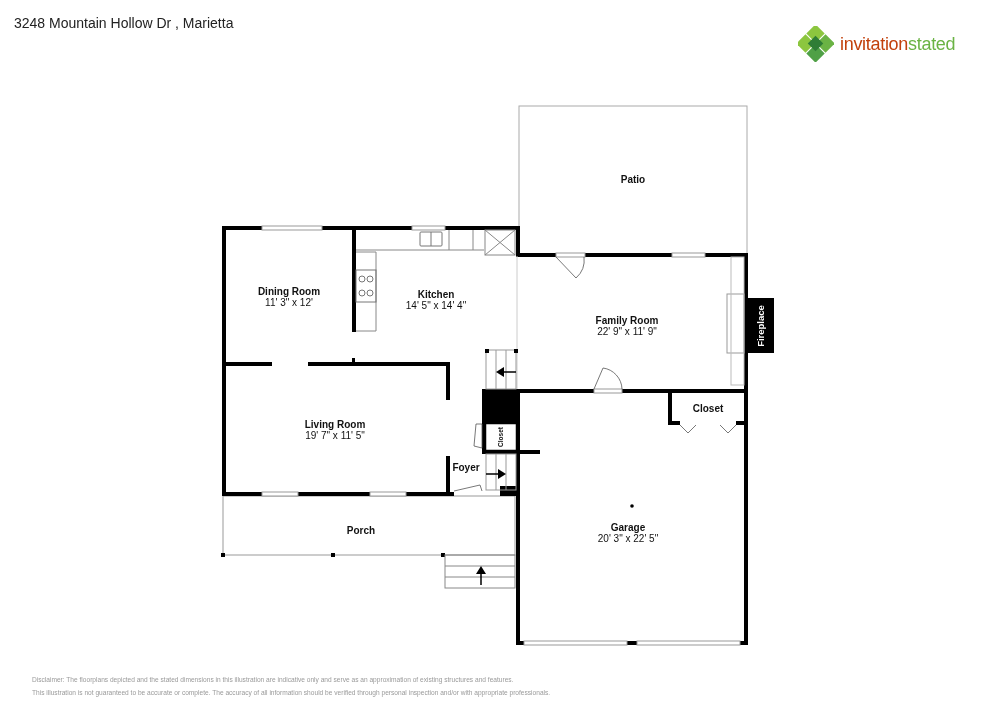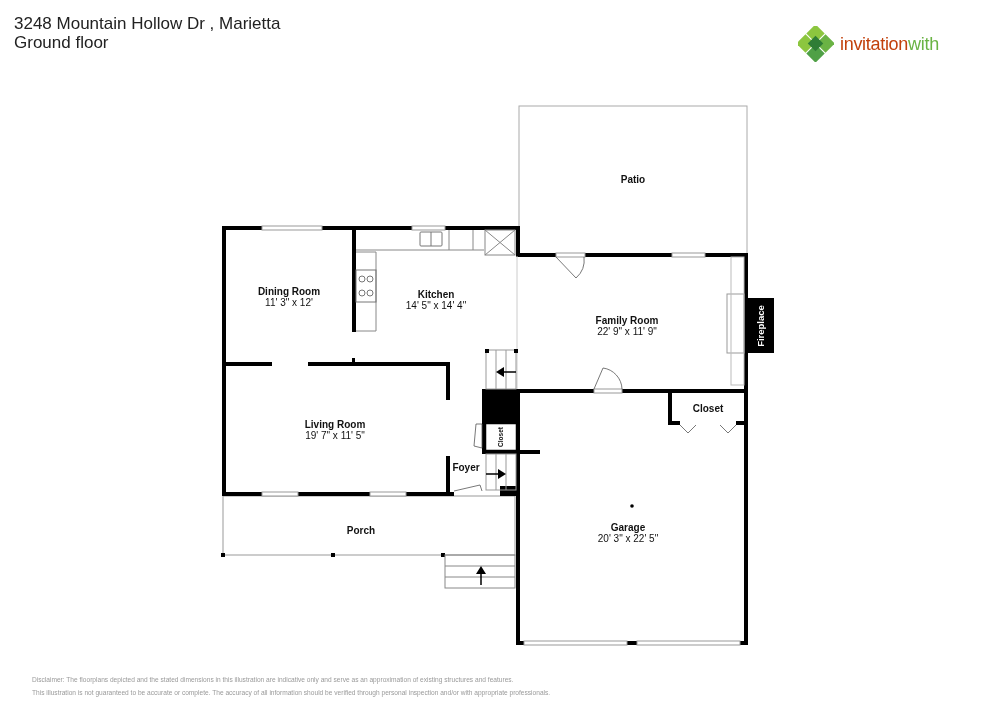--- a/index.html
+++ b/index.html
@@ -1,43 +1,42 @@
 <!DOCTYPE html>
 <html><head>
 <meta charset="utf-8">
 <style>
   html, body { margin: 0; padding: 0; background: #ffffff; }
   body { width: 1000px; height: 707px; position: relative; overflow: hidden; font-family: "Liberation Sans", sans-serif; color: #1a1a1a; }
-  .header { position: absolute; left: 14px; top: 14px; font-size: 17px; line-height: 19px; color: #222; }
+  .header { position: absolute; left: 14px; top: 14px; font-size: 14px; line-height: 19px; color: #222; }
   .logo { position: absolute; left: 798px; top: 26px; display: flex; align-items: center; }
   .logo-text { font-size: 18px; font-weight: normal; letter-spacing: -0.3px; margin-left: 6px; }
   .logo-text .a { color: #c2410c; }
   .logo-text .b { color: #6ab344; }
   .disclaimer { position: absolute; left: 32px; top: 673px; font-size: 6.6px; line-height: 13px; color: #9a9a9a; }
   svg.plan { position: absolute; left: 0; top: 0; }
   .lbl { font-family: "Liberation Sans", sans-serif; font-size: 10px; fill: #111; text-anchor: middle; }
   .lbl-b { font-weight: bold; }
 </style>
 </head>
 <body>
 
 <div class="header">
   <div>3248 Mountain Hollow Dr , Marietta</div>
-  <div>Ground floor</div>
 </div>
 
 <div class="logo">
   <svg width="36" height="36" viewBox="0 0 36 36">
     <rect x="11" y="1" width="13" height="13" transform="rotate(45 17.5 7.5)" fill="#8cc63f"></rect>
     <rect x="1" y="11" width="13" height="13" transform="rotate(45 7.5 17.5)" fill="#8cc63f"></rect>
     <rect x="21" y="11" width="13" height="13" transform="rotate(45 27.5 17.5)" fill="#6ab344"></rect>
     <rect x="11" y="21" width="13" height="13" transform="rotate(45 17.5 27.5)" fill="#4fa046"></rect>
     <rect x="12" y="12" width="11" height="11" transform="rotate(45 17.5 17.5)" fill="#2f7d36"></rect>
   </svg>
-  <div class="logo-text"><span class="a">invitation</span><span class="b">with</span></div>
+  <div class="logo-text"><span class="a">invitation</span><span class="b">stated</span></div>
 </div>
 
 <svg class="plan" width="1000" height="707" viewBox="0 0 1000 707">
 
   <g>
     <rect x="519" y="106" width="228" height="149" fill="none" stroke="#aaa" stroke-width="1"></rect>
   </g>
 
   <g>
     <rect x="223" y="496" width="292" height="59" fill="none" stroke="#999" stroke-width="1"></rect>

